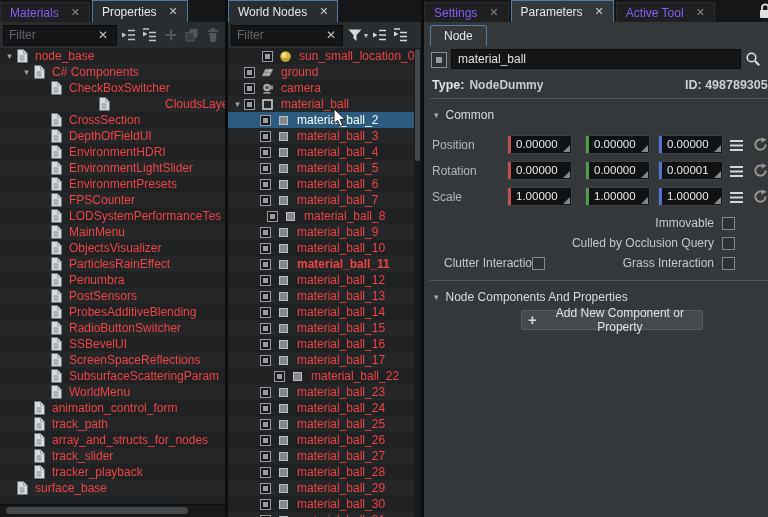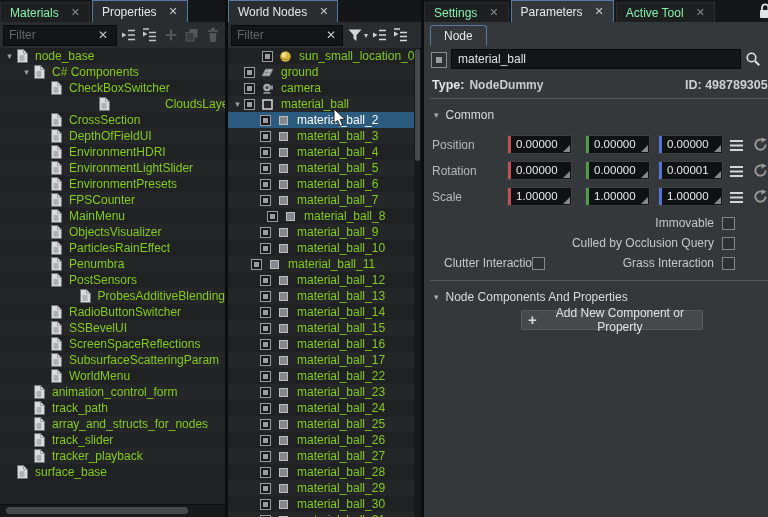--- a/index.html
+++ b/index.html
@@ -11,21 +11,21 @@
   }
   .panel{position:absolute;top:0;bottom:0;overflow:hidden;}
   .panel.left{left:0;width:225px;background:#1e2022;}
   .panel.middle{left:228px;width:193px;background:#1e2022;}
   .panel.right{left:424px;width:344px;background:#35383b;}
 
   
   .tabbar{position:absolute;top:0;left:0;right:0;height:22px;background:#141618;
           display:flex;align-items:flex-end;}
   .tab{height:19px;display:flex;align-items:center;padding:0 9px;margin-right:2px;
-       background:#1d1f21;color:#86efac;border:1px solid #2a2c2e;border-bottom:none;
+       background:#1d1f21;color:#8b5cf6;border:1px solid #2a2c2e;border-bottom:none;
        white-space:nowrap;cursor:default;}
   .tab.active{height:21px;background:#2a2d30;color:#e6e8ea;border:1px solid #527aa3;border-bottom:none;}
   .right .tab.active{background:#35383b;}
   .tab .close{margin-left:12px;color:#87898c;font-size:11px;line-height:1;}
   .tab .close::before{content:"\2715";}
   .tab.active .close{color:#c6c9cc;}
 
   
   .toolbar{position:absolute;top:22px;left:0;right:0;height:26px;background:#2a2d30;
            display:flex;align-items:center;padding:0 3px;gap:2px;}
@@ -36,21 +36,21 @@
   .filter .clear{color:#c3c6c9;padding:0 6px;font-size:12px;line-height:1;}
   .filter .clear::before{content:"\2715";}
   .ticon{width:19px;height:19px;display:flex;align-items:center;justify-content:center;flex:none;}
   .ticon svg{display:block;}
   .caret{color:#c3c6c9;font-size:8px;margin-left:-2px;}
 
   
   .tree{position:absolute;top:48px;left:0;right:0;bottom:0;background:#1f2123;overflow:hidden;}
   .left .tree{bottom:12px;}
   .middle .tree{right:7px;}
-  .trow{height:16px;display:flex;align-items:center;color:#84cc16;white-space:nowrap;}
+  .trow{height:16px;display:flex;align-items:center;color:#ef4444;white-space:nowrap;}
   .trow:nth-child(even){background:#242628;}
   .trow.sel{background:#2b5c80;color:#ffffff;}
   .arrow{width:13px;text-align:center;color:#9ea1a4;font-size:9px;flex:none;line-height:1;}
   .arrow.exp::before{content:"\25BE";}
   .picon{width:12px;height:14px;flex:none;margin-right:6px;display:inline-flex;}
   .ncheck{width:11px;height:11px;border:1px solid #989ca0;background:#17191b;flex:none;
           display:inline-flex;align-items:center;justify-content:center;margin-right:6px;box-sizing:border-box;}
   .ncheck i{width:5px;height:5px;background:#989ca0;display:block;}
   .nicon{width:13px;height:13px;flex:none;margin-right:6px;display:inline-flex;}
   .tlabel{padding-left:1px;}
@@ -269,20 +269,31 @@
       </div>
       <div class="trow" style="padding-left: 37px;">
         <span class="arrow"></span>
         <span class="picon">
           <svg width="12" height="14" viewBox="0 0 12 14">
             <path d="M1.5 .5h6l4 4v9h-10z" fill="#d9dcdf" stroke="#707376" stroke-width="0.8"></path>
             <path d="M7.5 .5v4h4" fill="none" stroke="#8d9093" stroke-width="0.8"></path>
             <path d="M3.5 7h5M3.5 9h5M3.5 11h5" stroke="#7a7d80" stroke-width="0.9"></path>
           </svg>
         </span>
+        <span class="tlabel">LODSystemPerformanceTes</span>
+      </div>
+      <div class="trow" style="padding-left: 37px;">
+        <span class="arrow"></span>
+        <span class="picon">
+          <svg width="12" height="14" viewBox="0 0 12 14">
+            <path d="M1.5 .5h6l4 4v9h-10z" fill="#d9dcdf" stroke="#707376" stroke-width="0.8"></path>
+            <path d="M7.5 .5v4h4" fill="none" stroke="#8d9093" stroke-width="0.8"></path>
+            <path d="M3.5 7h5M3.5 9h5M3.5 11h5" stroke="#7a7d80" stroke-width="0.9"></path>
+          </svg>
+        </span>
         <span class="tlabel">MainMenu</span>
       </div>
       <div class="trow" style="padding-left: 37px;">
         <span class="arrow"></span>
         <span class="picon">
           <svg width="12" height="14" viewBox="0 0 12 14">
             <path d="M1.5 .5h6l4 4v9h-10z" fill="#d9dcdf" stroke="#707376" stroke-width="0.8"></path>
             <path d="M7.5 .5v4h4" fill="none" stroke="#8d9093" stroke-width="0.8"></path>
             <path d="M3.5 7h5M3.5 9h5M3.5 11h5" stroke="#7a7d80" stroke-width="0.9"></path>
           </svg>
@@ -315,21 +326,21 @@
         <span class="arrow"></span>
         <span class="picon">
           <svg width="12" height="14" viewBox="0 0 12 14">
             <path d="M1.5 .5h6l4 4v9h-10z" fill="#d9dcdf" stroke="#707376" stroke-width="0.8"></path>
             <path d="M7.5 .5v4h4" fill="none" stroke="#8d9093" stroke-width="0.8"></path>
             <path d="M3.5 7h5M3.5 9h5M3.5 11h5" stroke="#7a7d80" stroke-width="0.9"></path>
           </svg>
         </span>
         <span class="tlabel">PostSensors</span>
       </div>
-      <div class="trow" style="padding-left: 37px; justify-content: flex-end;">
+      <div class="trow" style="padding-left: 37px;">
         <span class="arrow"></span>
         <span class="picon">
           <svg width="12" height="14" viewBox="0 0 12 14">
             <path d="M1.5 .5h6l4 4v9h-10z" fill="#d9dcdf" stroke="#707376" stroke-width="0.8"></path>
             <path d="M7.5 .5v4h4" fill="none" stroke="#8d9093" stroke-width="0.8"></path>
             <path d="M3.5 7h5M3.5 9h5M3.5 11h5" stroke="#7a7d80" stroke-width="0.9"></path>
           </svg>
         </span>
         <span class="tlabel">ProbesAdditiveBlending</span>
       </div>
@@ -647,21 +658,21 @@
         <span class="ncheck">
           <i></i>
         </span>
         <span class="nicon">
           <svg width="13" height="13" viewBox="0 0 13 13">
             <rect x="2.5" y="2.5" width="8" height="8" fill="#85898d" stroke="#bcbfc2" stroke-width="1"></rect>
           </svg>
         </span>
         <span class="tlabel">material_ball_10</span>
       </div>
-      <div class="trow" style="padding-left: 10px;">
+      <div class="trow" style="padding-left: 19px; font-weight: bold;">
         <span class="arrow"></span>
         <span class="ncheck">
           <i></i>
         </span>
         <span class="nicon">
           <svg width="13" height="13" viewBox="0 0 13 13">
             <rect x="2.5" y="2.5" width="8" height="8" fill="#85898d" stroke="#bcbfc2" stroke-width="1"></rect>
           </svg>
         </span>
         <span class="tlabel">material_ball_11</span>
@@ -731,21 +742,21 @@
         <span class="ncheck">
           <i></i>
         </span>
         <span class="nicon">
           <svg width="13" height="13" viewBox="0 0 13 13">
             <rect x="2.5" y="2.5" width="8" height="8" fill="#85898d" stroke="#bcbfc2" stroke-width="1"></rect>
           </svg>
         </span>
         <span class="tlabel">material_ball_17</span>
       </div>
-      <div class="trow" style="padding-left: 19px;">
+      <div class="trow" style="padding-left: 33px;">
         <span class="arrow"></span>
         <span class="ncheck">
           <i></i>
         </span>
         <span class="nicon">
           <svg width="13" height="13" viewBox="0 0 13 13">
             <rect x="2.5" y="2.5" width="8" height="8" fill="#85898d" stroke="#bcbfc2" stroke-width="1"></rect>
           </svg>
         </span>
         <span class="tlabel">material_ball_22</span>

